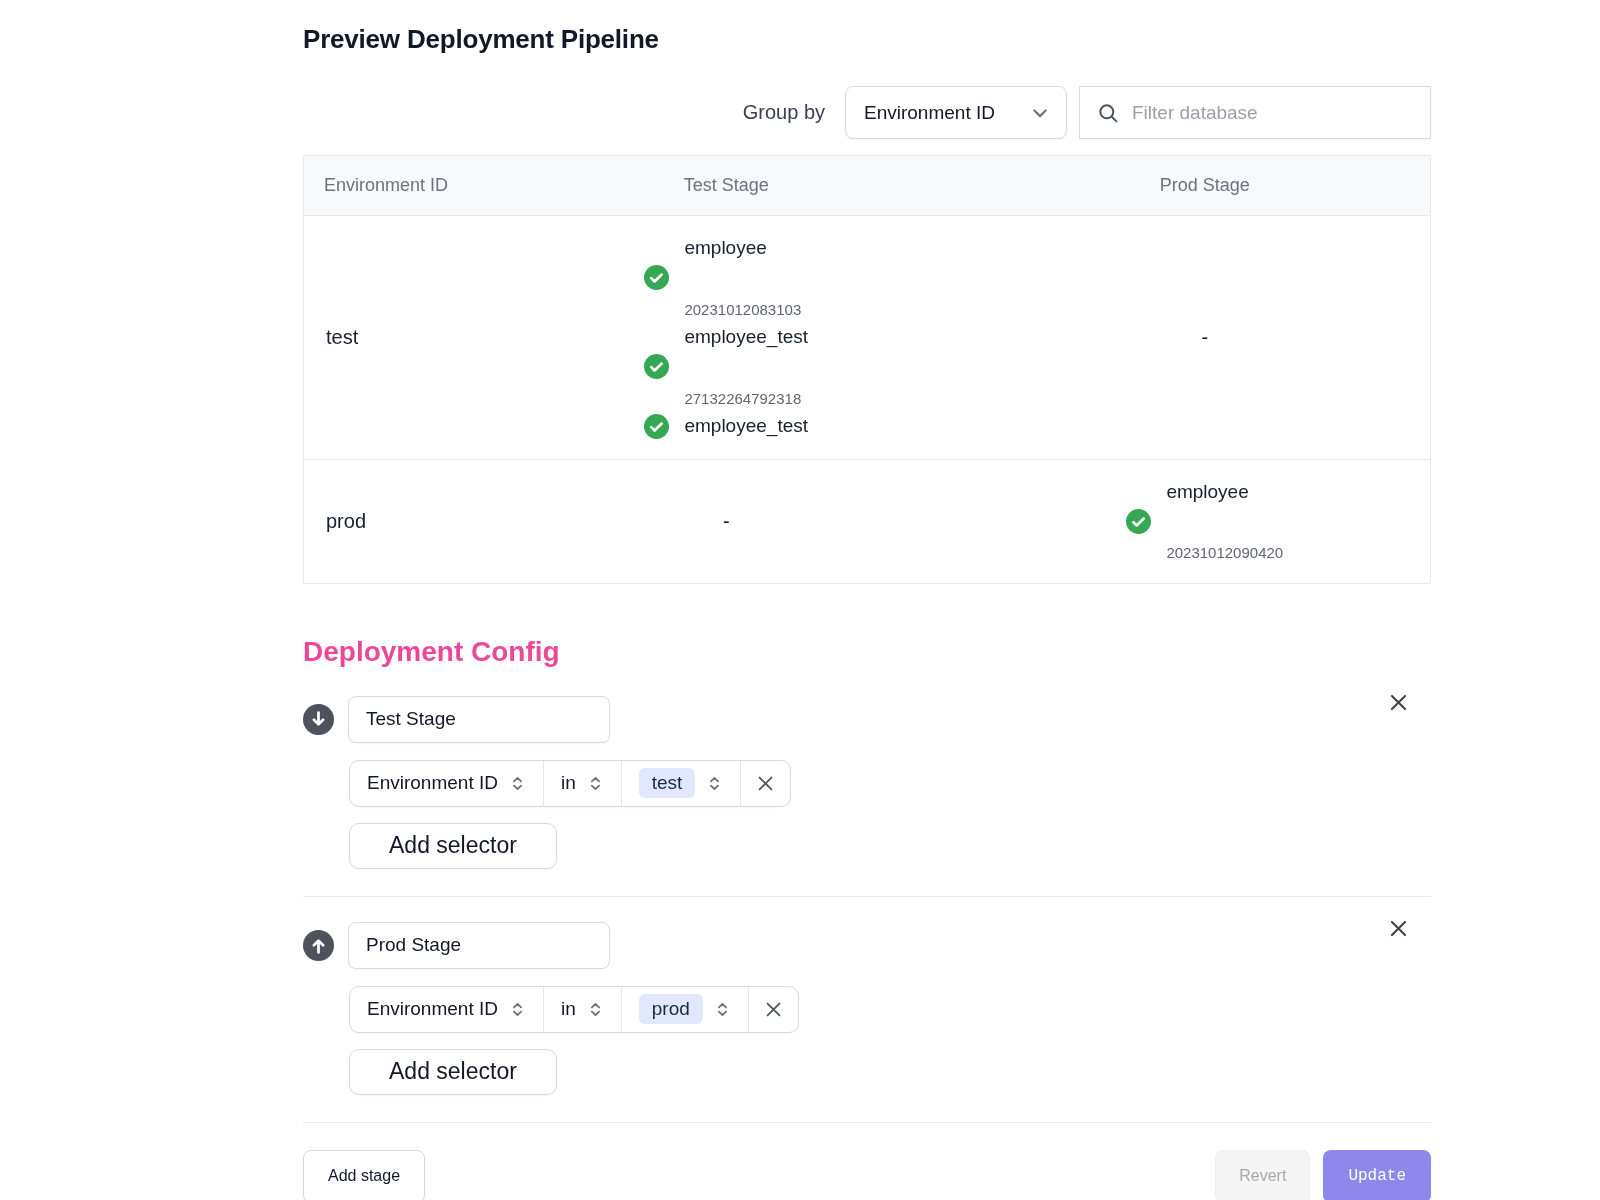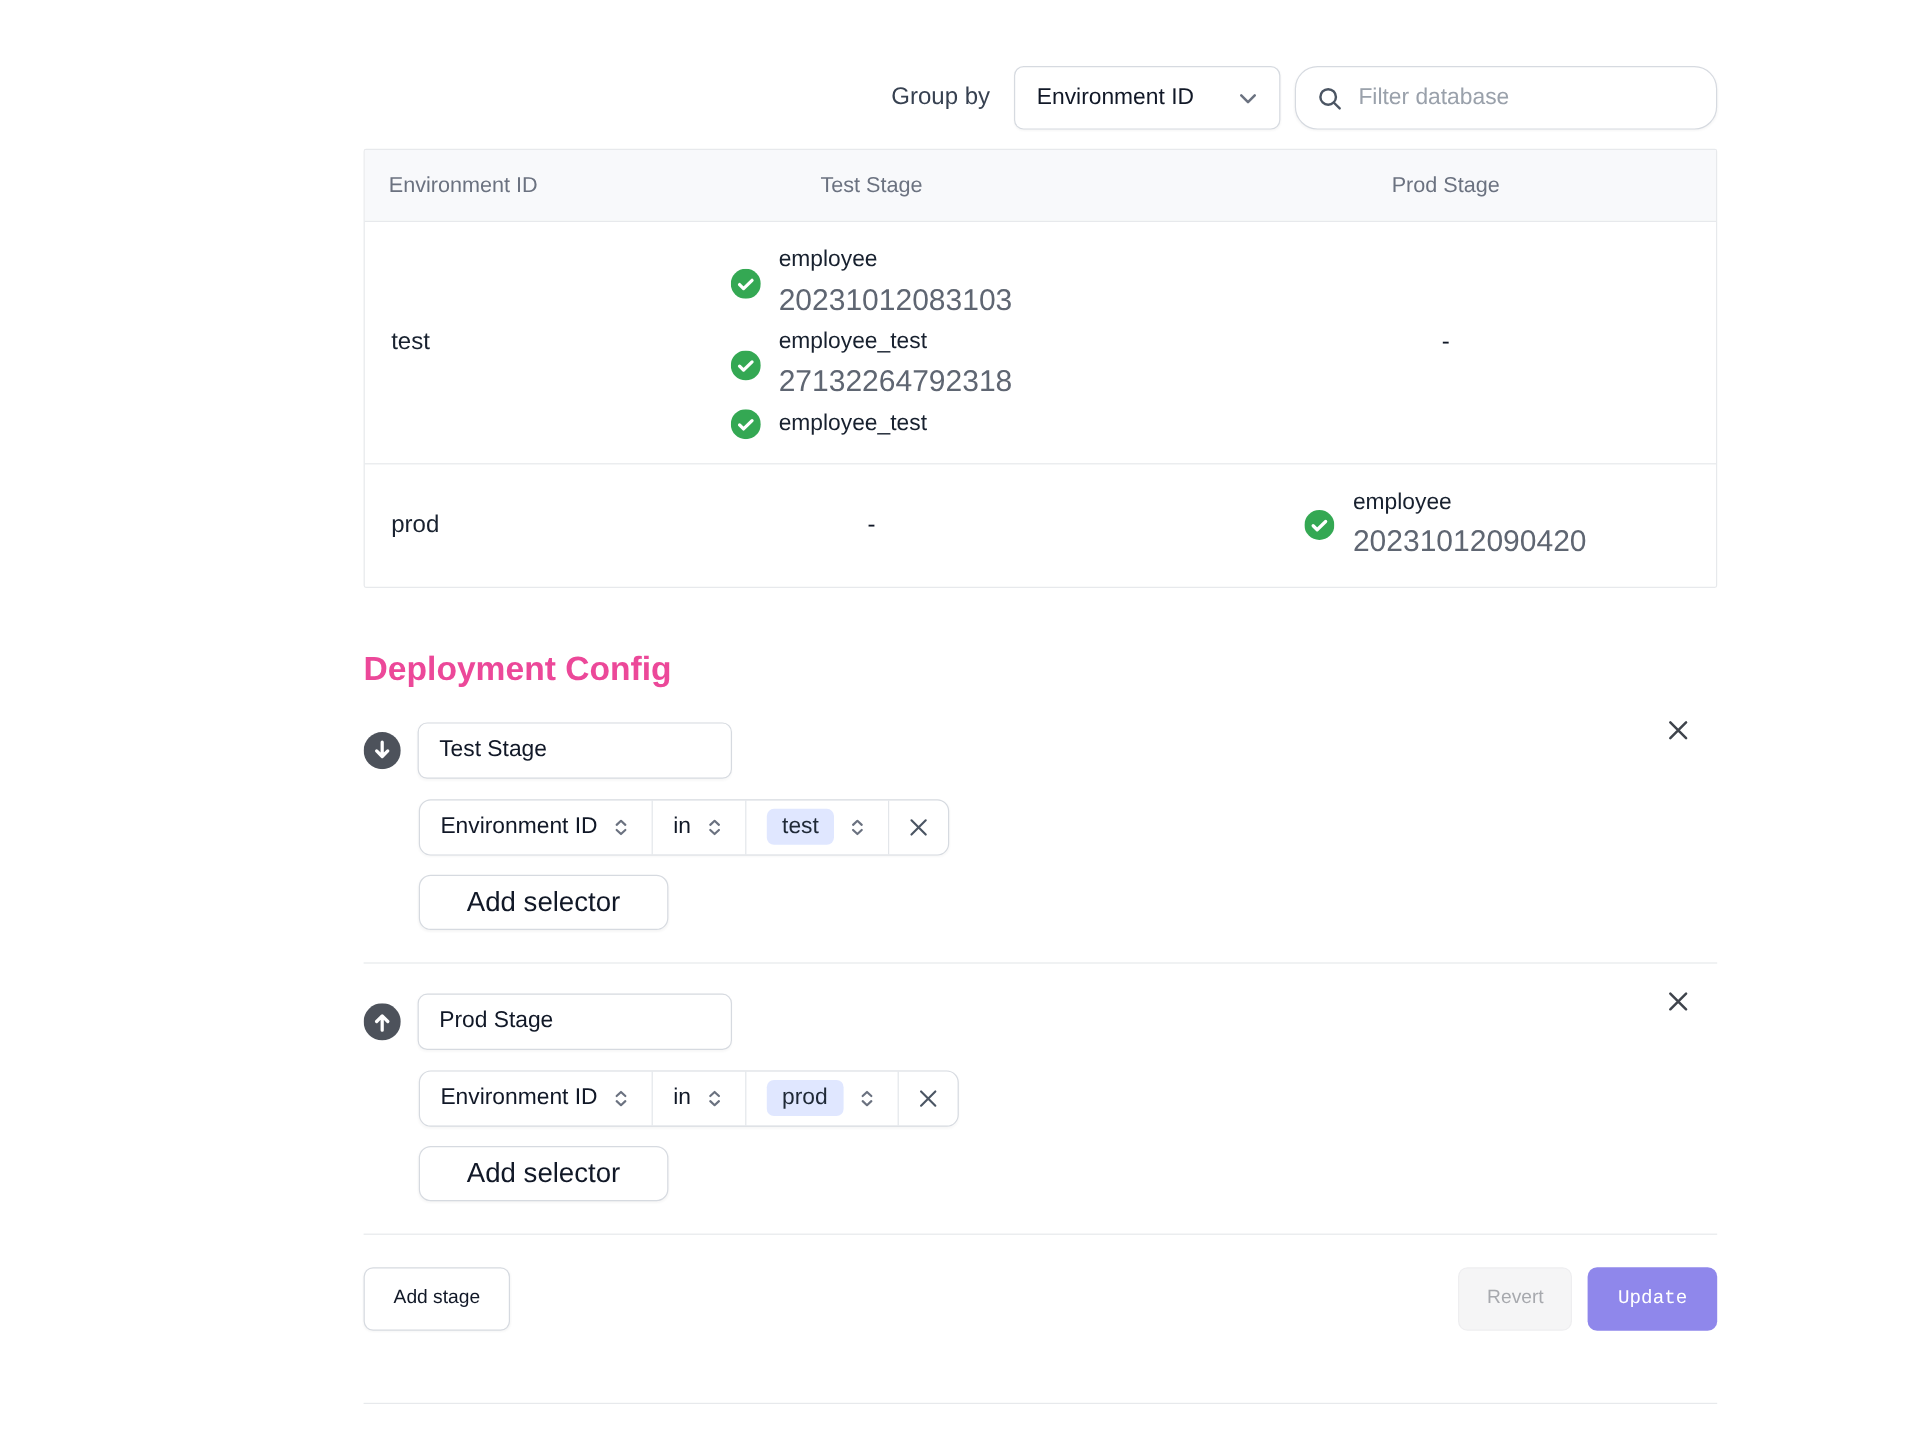--- a/index.html
+++ b/index.html
@@ -9,21 +9,21 @@
 
   .page-title { font-size:26px; font-weight:700; color:#111827; letter-spacing:-0.2px; }
 
   
   .controls { margin-top:31px; display:flex; justify-content:flex-end; align-items:center; }
   .group-by-label { font-size:20px; color:#374151; margin-right:20px; }
   .select-btn { width:222px; height:53px; border:1px solid #D6DAE0; border-radius:8px;
     background:#fff; display:flex; align-items:center; justify-content:space-between;
     padding:0 16px 0 18px; box-shadow:0 1px 2px rgba(0,0,0,.04); cursor:pointer; }
   .select-btn .val { font-size:19px; color:#111827; }
-  .search-box { width:352px; height:53px; border:1px solid #D6DAE0; border-radius:19px;
+  .search-box { width:352px; height:53px; border:1px solid #D6DAE0; border-radius:0;
     margin-left:12px; display:flex; align-items:center; padding:0 16px;
     box-shadow:0 1px 2px rgba(0,0,0,.04); background:#fff; }
   .search-box input { border:none; outline:none; font-size:19px; margin-left:12px; flex:1;
     font-family:"Liberation Sans", sans-serif; color:#111827; }
   .search-box input::placeholder { color:#9AA1AB; }
 
   
   .table { margin-top:16px; border:1px solid #E7E9EC; border-radius:2px; }
   .trow { display:grid; grid-template-columns:15% 45% 40%; }
   .thead { background:#F8F9FB; height:59px; }
@@ -32,21 +32,21 @@
   .th.center { justify-content:center; }
   .tbody-row { border-top:1px solid #E7E9EC; }
   .env-cell { display:flex; align-items:center; padding-left:22px; font-size:20px; color:#18212F; }
   .stage-cell { display:flex; align-items:center; justify-content:center; padding:18px 0; }
   .dash { font-size:20px; color:#111827; }
   .db-list { display:flex; flex-direction:column; align-items:flex-start; gap:2px; }
   .db-item { display:flex; align-items:center; gap:15px; }
   .db-icon { width:25px; height:25px; flex:none; display:block; }
   .db-text { display:flex; flex-direction:column; line-height:1.5; }
   .db-name { font-size:19px; color:#18212F; }
-  .db-version { font-size:25px; color:#5F6672; }
+  .db-version { font-size:15px; color:#5F6672;margin-top:36px; }
   .db-version:empty { display:none; }
 
   
   .section-title { margin-top:52px; font-size:28px; font-weight:700; color:#ec4899; }
   .config-stage { position:relative; padding:28px 0 27px 0; border-bottom:1px solid #E7E9EC; }
   .stage-head { display:flex; align-items:center; gap:14px; }
   .dir-circle { width:31px; height:31px; flex:none; display:block; }
   .stage-name-input { width:262px; height:47px; border:1px solid #D6DAE0; border-radius:8px;
     padding:0 17px; font-size:19px; color:#111827; outline:none;
     font-family:"Liberation Sans", sans-serif; box-shadow:0 1px 2px rgba(0,0,0,.03); }
@@ -76,20 +76,21 @@
   .btn-revert { background:#F5F5F6; border:1px solid #EEEEF0; color:#A7A9AE; padding:2px 23px; }
   .btn-update { background:#8F87EB; border:none; color:#fff; padding:0 25px;font-family:Liberation Mono, monospace; }
 
   svg { display:block; }
 </style>
 </head>
 <body>
 
 <div class="page">
 
+  <h1 class="page-title">Preview Deployment Pipeline</h1>
 
   <div class="controls">
     <span class="group-by-label">Group by</span>
     <div class="select-btn">
       <span class="val">Environment ID</span>
       <span>
         <svg width="20" height="20" viewBox="0 0 16 16">
             <path d="M3.5 6l4.5 4.5L12.5 6" stroke="#6B7280" stroke-width="1.7" fill="none" stroke-linecap="round" stroke-linejoin="round"></path>
           </svg>
       </span>

